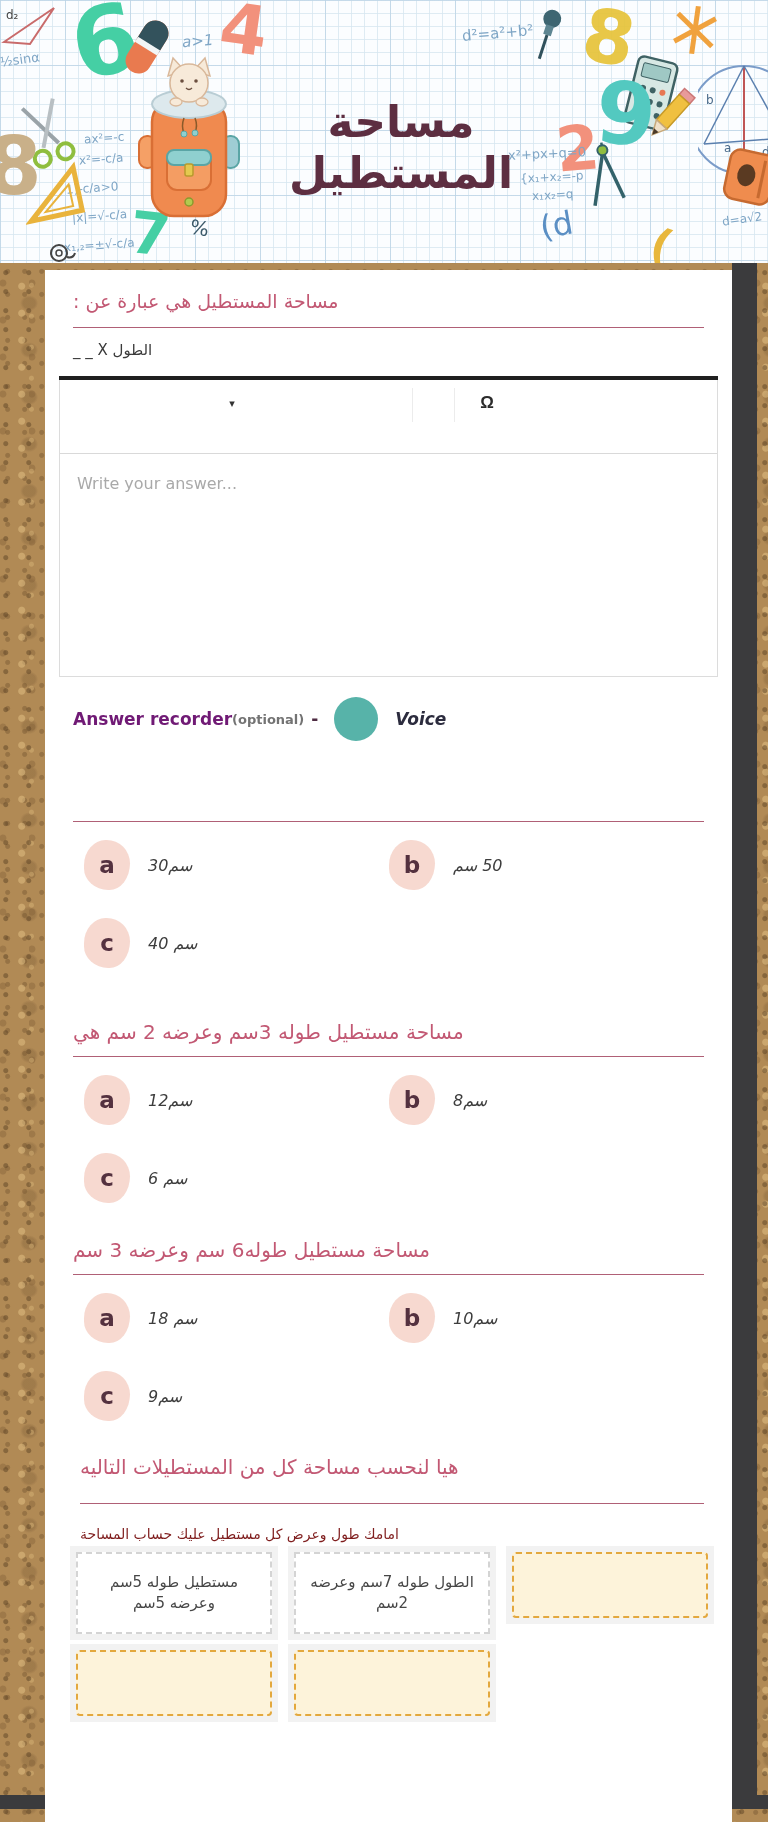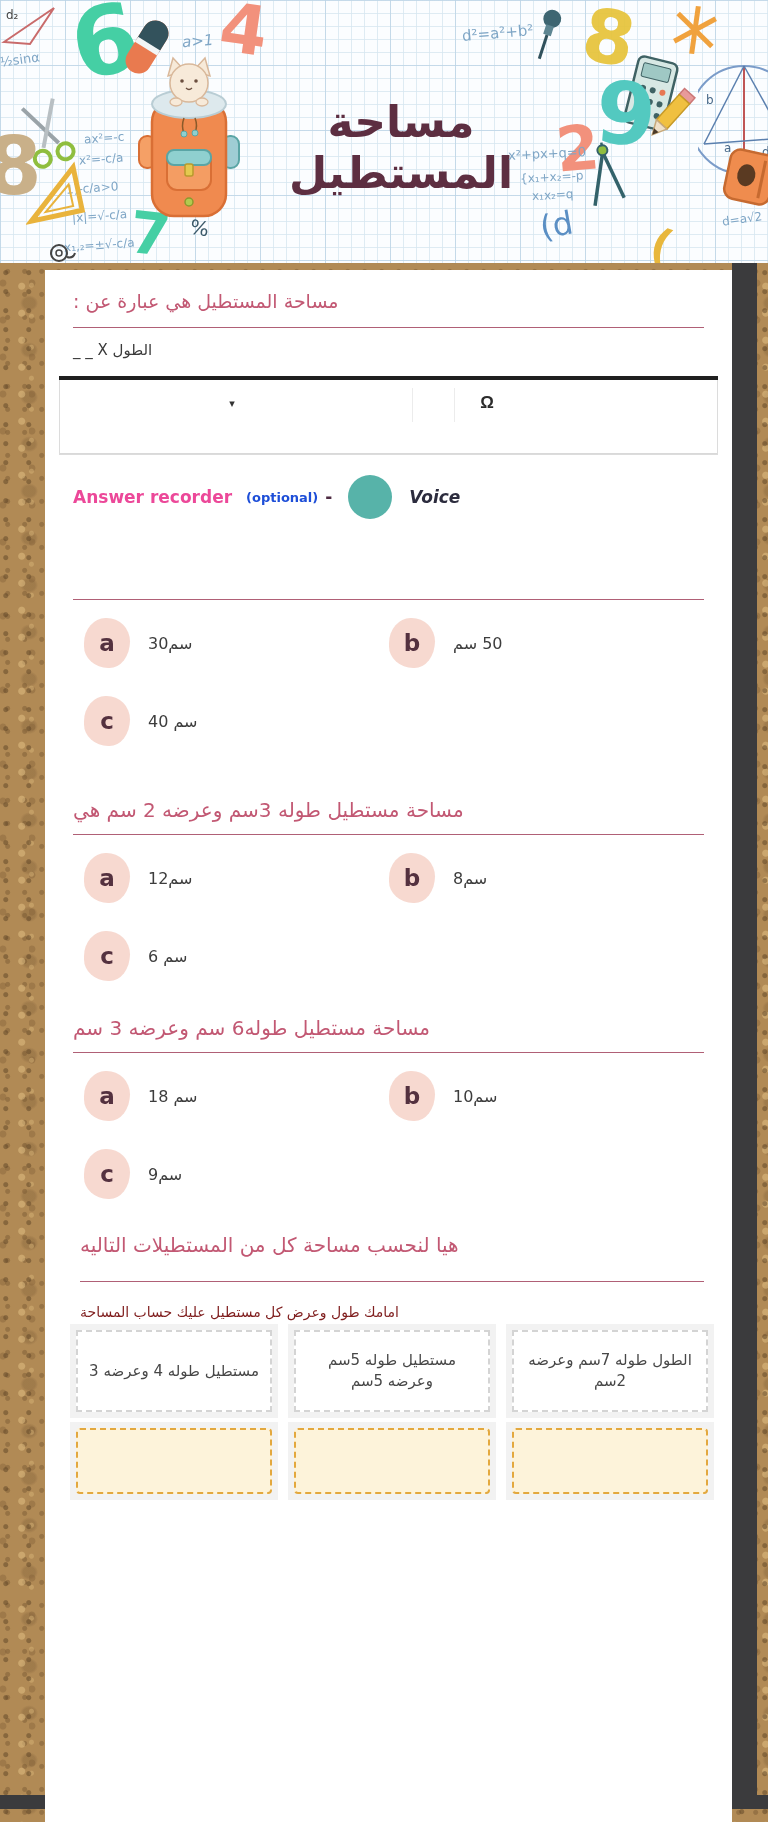--- a/index.html
+++ b/index.html
@@ -43,33 +43,33 @@
   .toolbar{position:relative;height:73px;background:#fff;border-bottom:1px solid #d9d9d9;}
   .tb-caret{position:absolute;left:150px;top:8px;width:44px;height:30px;border:none;background:transparent;
     color:#333;font-size:11px;cursor:pointer;}
   .tb-sep{position:absolute;top:8px;width:1px;height:34px;background:#ececec;}
   .tb-omega{position:absolute;left:405px;top:8px;width:44px;height:30px;border:none;background:transparent;
     color:#2b2b2b;font-size:17px;font-weight:600;cursor:pointer;}
   .editor-body{height:222px;position:relative;}
   .placeholder{position:absolute;left:17px;top:20px;font-size:16px;color:#a9a9a9;}
   
   .recorder{margin:18px 28px 0;height:48px;display:flex;align-items:center;}
-  .rec-label{font-size:17px;font-weight:bold;color:#ec4899;}
-  .rec-optional{font-size:13px;font-weight:bold;color:#1d4ed8;margin-left:14px;}
+  .rec-label{font-size:17px;font-weight:bold;color:#701a75;}
+  .rec-optional{font-size:13px;font-weight:bold;color:#737373;margin-left:0;}
   .rec-dash{font-size:17px;font-weight:bold;color:#4e2b42;margin-left:7px;}
   .voice-btn{width:44px;height:44px;border-radius:50%;background:#57b3a9;border:none;margin-left:16px;cursor:pointer;}
   .voice-label{font-size:17px;font-weight:bold;color:#2c2c3e;margin-left:17px;font-style:italic;}
   
   .mcq1{margin-top:78px;} .mcq2{margin-top:51px;} .mcq3{margin-top:34px;}
   .options{margin:18px 28px 0 39px;display:grid;grid-template-columns:305px max-content;row-gap:28px;justify-content:start;}
   .option{display:flex;align-items:center;cursor:pointer;}
   .letter{width:46px;height:50px;background:#f7d9d0;color:#54313f;font-size:23px;font-weight:bold;
     display:flex;align-items:center;justify-content:center;flex:0 0 auto;
     border-radius:48% 52% 46% 54% / 52% 48% 55% 45%;}
-  .opt-label{margin-left:18px;font-size:16px;color:#3d3d3d;direction:rtl;unicode-bidi:isolate;}
+  .opt-label{margin-left:18px;font-size:16px;color:#3d3d3d;direction:rtl;unicode-bidi:isolate;font-style:italic;}
   
   .activity{margin-top:33px;padding-left:7px;}
   .activity .divider{margin-top:22px;}
   .act-sub{margin:20px 28px 0;font-size:14px;color:#7f1d1d;direction:rtl;text-align:left;line-height:20px;}
   .table{margin:2px 18px 0;display:grid;grid-template-columns:repeat(3,1fr);gap:4px 10px;}
   .cell{background:#f2f2f2;padding:6px;box-sizing:border-box;}
   .cell-top{height:94px;}
   .cell-bottom{height:78px;}
   .cell-inner{height:100%;box-sizing:border-box;background:#fff;border:2px dashed #d4d4d4;
     display:flex;align-items:center;justify-content:center;text-align:center;
@@ -219,20 +219,23 @@
       <div class="hint">الطول X _ _</div>
 
       <div class="editor">
         <div class="editor-topbar"></div>
         <div class="toolbar">
           <button class="tb-caret">▾</button>
           <span class="tb-sep" style="left:352px;"></span>
           <span class="tb-sep" style="left:394px;"></span>
           <button class="tb-omega">Ω</button>
         </div>
+        <div class="editor-body" role="textbox">
+          <span class="placeholder">Write your answer...</span>
+        </div>
       </div>
 
       <div class="recorder">
         <span class="rec-label">Answer recorder</span>
         <span class="rec-optional">(optional)</span>
         <span class="rec-dash">-</span>
         <button class="voice-btn"></button>
         <span class="voice-label">Voice</span>
       </div>
     </div>
@@ -292,23 +295,20 @@
         </div>
       </div>
     </div>
 
     <div class="activity">
       <div class="q-title mcq-title">هيا لنحسب مساحة  كل من المستطيلات التاليه</div>
       <hr class="divider">
       <div class="act-sub">امامك طول وعرض كل مستطيل عليك حساب المساحة</div>
       <div class="table">
         <div class="cell cell-top">
-          <div class="cell-inner">مستطيل طوله 4 وعرضه 3</div>
-        </div>
-        <div class="cell cell-top">
           <div class="cell-inner">مستطيل طوله 5سم وعرضه 5سم</div>
         </div>
         <div class="cell cell-top">
           <div class="cell-inner">الطول طوله 7سم وعرضه 2سم</div>
         </div>
         <div class="cell cell-bottom">
           <div class="drop-inner"></div>
         </div>
         <div class="cell cell-bottom">
           <div class="drop-inner"></div>

